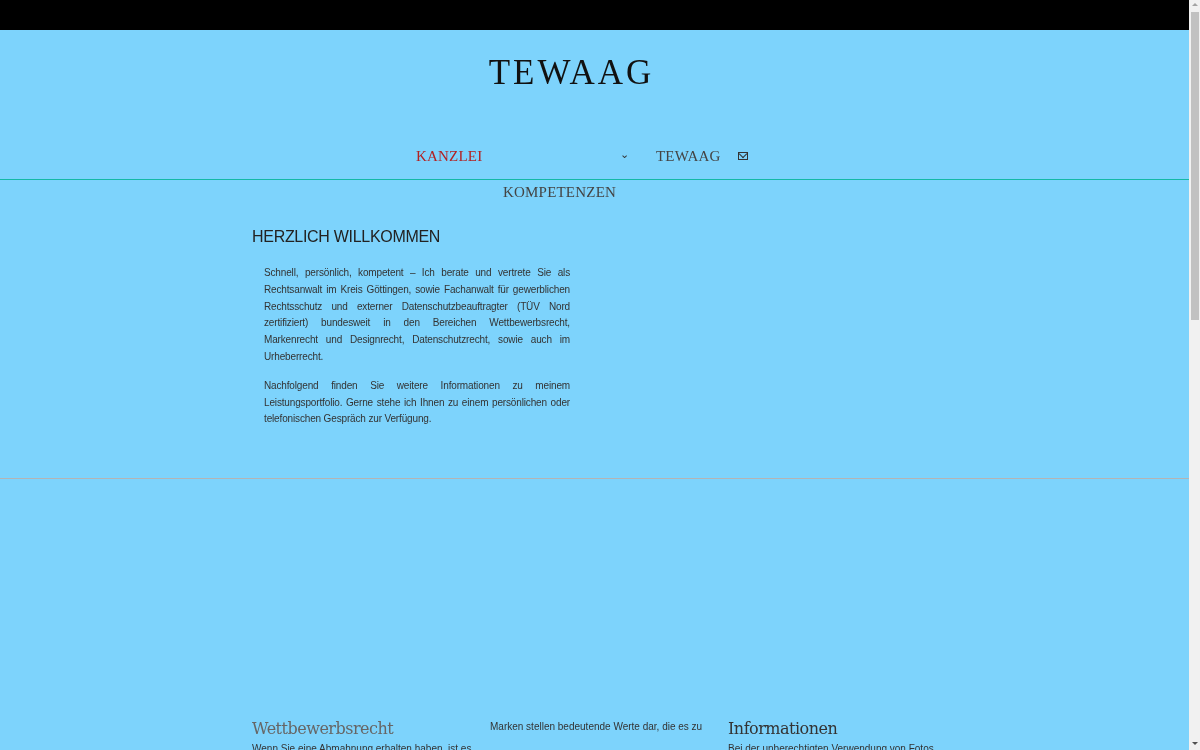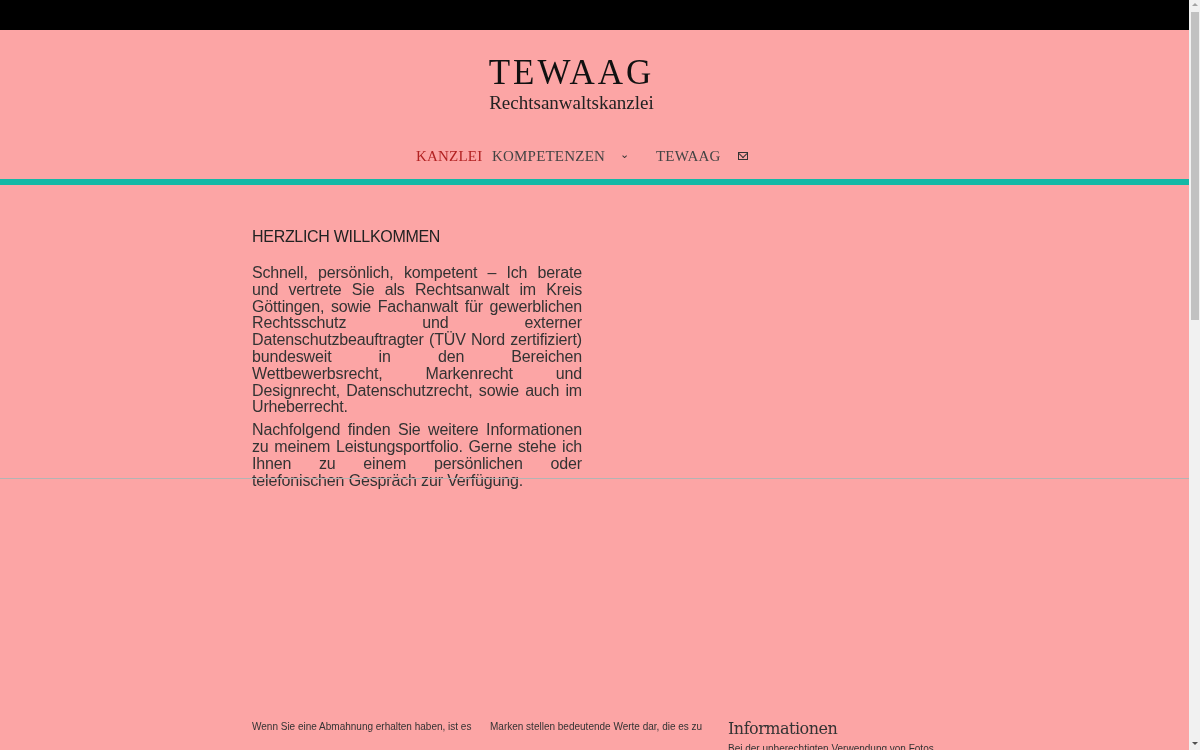--- a/index.html
+++ b/index.html
@@ -1,70 +1,70 @@
 <!DOCTYPE html>
 <html><head>
 <meta charset="utf-8">
 <style>
   html, body { margin:0; padding:0; }
   body { width:1200px; height:750px; overflow:hidden; background:#fff; position:relative; font-family:"Liberation Sans", sans-serif; }
   .topbar { position:absolute; left:0; top:0; width:1200px; height:30px; background:#000; }
-  .page { position:absolute; left:0; top:30px; width:1189px; height:720px; background:#fca5a5; overflow:hidden; }
+  .page { position:absolute; left:0; top:30px; width:1189px; height:720px; background:#7dd3fc; overflow:hidden; }
   .logo { position:absolute; left:0; width:1143px; top:24px; text-align:center; }
   .logo-title { font-family:"Liberation Serif", serif; font-size:35px; letter-spacing:3px; color:#111; line-height:38px; margin-left:0; }
   .logo-sub { font-family:"Liberation Serif", serif; font-size:19px; color:#222; line-height:22px; margin-top:0; }
-  .nav { position:absolute; top:114px; left:0; width:1189px; height:35px; border-bottom:6px solid #14b8a6; }
+  .nav { position:absolute; top:114px; left:0; width:1189px; height:35px; border-bottom:1px solid #14b8a6; }
   .nav-item { position:absolute; top:4px; font-family:"Liberation Serif", serif; font-size:15px; color:#444; cursor:pointer; letter-spacing:0.2px; }
   .nav-item.active { color:#b22222; }
   .chev { position:absolute; top:4px; font-size:11px; color:#333; font-family:"DejaVu Sans", sans-serif; }
   .mail { position:absolute; top:8px; width:8px; height:6px; border:1px solid #333; box-sizing:content-box; }
   .mail::after { content:""; position:absolute; left:1px; top:-2px; width:5px; height:5px; border-right:1px solid #333; border-bottom:1px solid #333; transform:rotate(45deg); }
   .welcome { position:absolute; left:252px; top:195px; width:330px; }
   .welcome h1 { margin:0; font-family:Liberation Sans, sans-serif; font-weight:normal; font-size:16px; color:#222; letter-spacing:-0.3px; line-height:24px; }
-  .welcome p { margin:0; font-family:"Liberation Sans", sans-serif; font-size:16px; line-height:16.8px; color:#333; text-align:justify; letter-spacing:-0.15px; }
+  .welcome p { margin:12px; font-family:"Liberation Sans", sans-serif; font-size:10px; line-height:16.8px; color:#333; text-align:justify; letter-spacing:-0.15px; }
   .p1 { margin-top:16px !important; }
   .p2 { margin-top:6px !important; }
   .divider { position:absolute; left:0; top:448px; width:1189px; height:1px; background:#b4b4b4; }
   .col { position:absolute; top:688px; width:212px; }
   .col h2 { margin:0; font-family:"DejaVu Serif", serif; font-weight:normal; font-size:16px; letter-spacing:-0.5px; color:#333; line-height:22px; }
   .col h2.light { color:#666; }
   .col p { margin:2px 0 0 0; font-size:10px; color:#333; line-height:14px; white-space:nowrap; text-align:justify; }
   .scrollbar { position:absolute; left:1189px; top:0; width:11px; height:750px; background:#f1f1f1; }
   .scroll-up { position:absolute; left:3px; top:3px; width:0; height:0; border-left:3px solid transparent; border-right:3px solid transparent; border-bottom:3px solid #a3a3a3; }
   .scroll-down { position:absolute; left:3px; top:742px; width:0; height:0; border-left:3px solid transparent; border-right:3px solid transparent; border-top:3px solid #505050; }
   .thumb { position:absolute; left:2px; top:12px; width:8px; height:308px; background:#c1c1c1; }
 </style>
 </head>
 <body>
 
 <div class="topbar"></div>
 
 <div class="page">
   <div class="logo">
     <div class="logo-title">TEWAAG</div>
-    <div class="logo-sub">Rechtsanwaltskanzlei</div>
   </div>
 
   <nav class="nav">
     <span class="nav-item active" style="left:416px;">KANZLEI</span>
-    <span class="nav-item" style="left:492px;">KOMPETENZEN</span>
+    <span class="nav-item" style="left:503px;margin-top:36px;">KOMPETENZEN</span>
     <span class="chev" style="left:620px; top:4px;">⌄</span>
     <span class="nav-item" style="left:656px;">TEWAAG</span>
     <span class="mail" style="left:738px;"></span>
   </nav>
 
   <section class="welcome">
     <h1>HERZLICH WILLKOMMEN</h1>
     <p class="p1">Schnell, persönlich, kompetent – Ich berate und vertrete Sie als Rechtsanwalt im Kreis Göttingen, sowie Fachanwalt für gewerblichen Rechtsschutz und externer Datenschutzbeauftragter (TÜV Nord zertifiziert) bundesweit in den Bereichen Wettbewerbsrecht, Markenrecht und Designrecht, Datenschutzrecht, sowie auch im Urheberrecht.</p>
     <p class="p2">Nachfolgend finden Sie weitere Informationen zu meinem Leistungsportfolio. Gerne stehe ich Ihnen zu einem persönlichen oder telefonischen Gespräch zur Verfügung.</p>
   </section>
 
   <div class="divider"></div>
 
   <div class="col" style="left:252px;">
+    <h2 class="light">Wettbewerbsrecht</h2>
     <p>Wenn Sie eine Abmahnung erhalten haben, ist es</p>
   </div>
   <div class="col" style="left:490px;">
     <p>Marken stellen bedeutende Werte dar, die es zu</p>
   </div>
   <div class="col" style="left:728px;">
     <h2>Informationen</h2>
     <p>Bei der unberechtigten Verwendung von Fotos</p>
   </div>
 </div>

